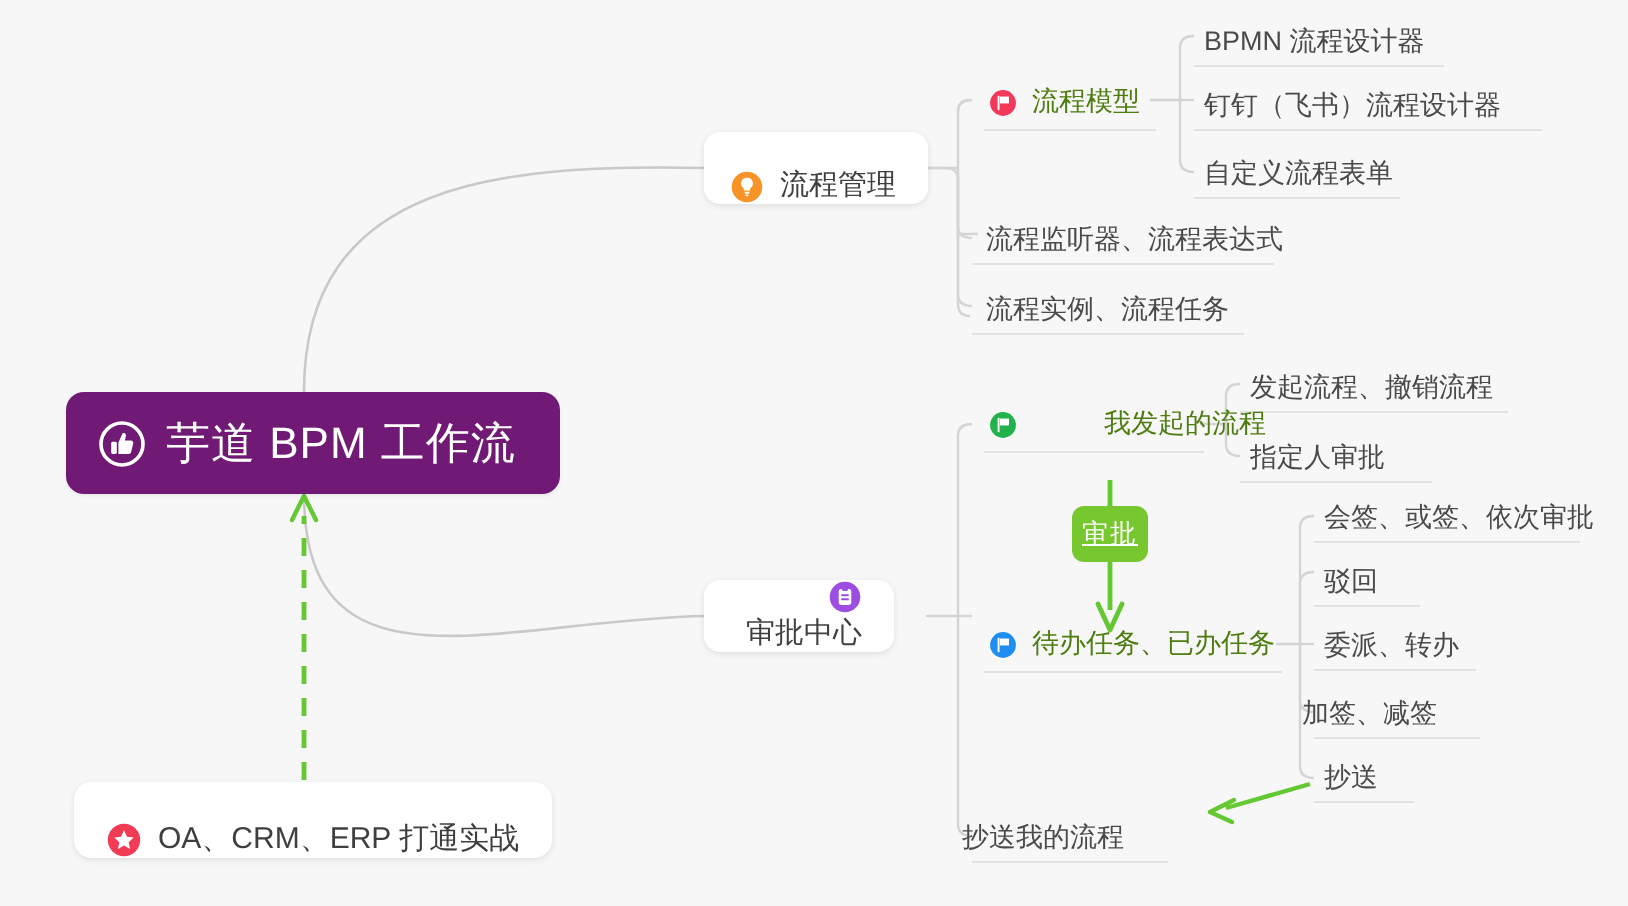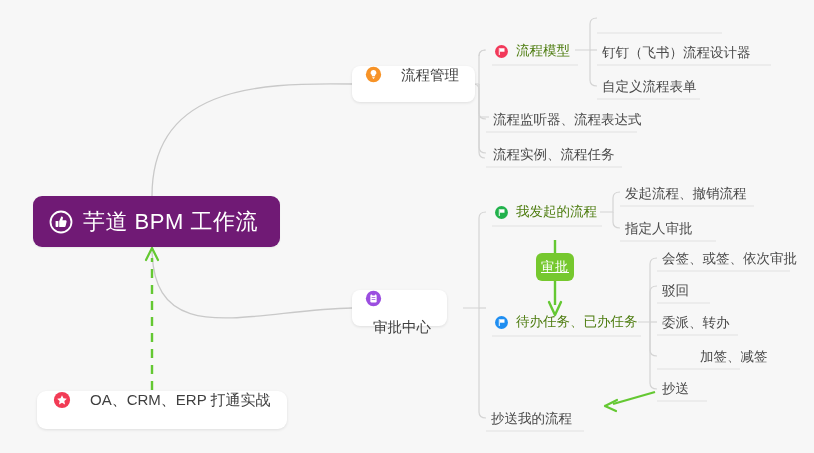--- a/index.html
+++ b/index.html
@@ -28,26 +28,25 @@
     color:#ffffff;font-size:22px;letter-spacing:.5px;
     margin-left:10px;white-space:nowrap;
   }
 
   
   .branch-node{
     position:absolute;
     background:#ffffff;
     border-radius:8px;
     height:36px;
-    display:flex;align-items:flex-start;
+    display:flex;align-items:flex-end;
     padding:0 16px 0 13px;
     box-sizing:border-box;
     box-shadow:0 1px 3px rgba(0,0,0,0.10);
     white-space:nowrap;
-    gap:11px;
   }
   .branch-label{font-size:14.5px;color:#3f3f3f;margin-left:8px;}
 
   
   .sub-node{
     position:absolute;
     display:flex;align-items:center;
     height:26px;
     white-space:nowrap;
     padding:0 4px 0 2px;
@@ -180,40 +179,41 @@
     <span class="ico">
       <svg width="15" height="15" viewBox="0 0 20 20">
         <circle cx="10" cy="10" r="8.6" fill="#f2395a"></circle>
         <rect x="6.4" y="5.2" width="1.3" height="9.6" rx="0.5" fill="#ffffff"></rect>
         <path d="M8 5.7 L14 5.7 L14 10.3 L8 10.3 Z" fill="#ffffff"></path>
       </svg>
     </span>
     <span class="sub-label">流程模型</span>
   </div>
 
+  <div class="leaf-node" style="left:598px;top:8px;">BPMN 流程设计器</div>
   <div class="leaf-node" style="left:598px;top:40px;">钉钉（飞书）流程设计器</div>
   <div class="leaf-node" style="left:598px;top:74px;">自定义流程表单</div>
 
   <div class="leaf-node" style="left:489px;top:107px;">流程监听器、流程表达式</div>
   <div class="leaf-node" style="left:489px;top:142px;">流程实例、流程任务</div>
 
   <div class="branch-node" style="left:352px;top:290px;flex-direction:column;">
     <span class="ico">
       <svg width="17" height="17" viewBox="0 0 20 20">
         <circle cx="10" cy="10" r="9" fill="#9b4ee0"></circle>
         <rect x="6.3" y="5.3" width="7.4" height="9.4" rx="1.4" fill="#ffffff"></rect>
         <rect x="8.2" y="4.2" width="3.6" height="2.2" rx="0.9" fill="#9b4ee0"></rect>
         <rect x="7.7" y="8.4" width="4.6" height="1.1" rx="0.5" fill="#9b4ee0"></rect>
         <rect x="7.7" y="10.8" width="4.6" height="1.1" rx="0.5" fill="#9b4ee0"></rect>
       </svg>
     </span>
     <span class="branch-label">审批中心</span>
   </div>
 
-  <div class="sub-node" style="left:492px;top:199px;">
+  <div class="sub-node" style="left:492px;top:199px;gap:36px;">
     <span class="ico">
       <svg width="15" height="15" viewBox="0 0 20 20">
         <circle cx="10" cy="10" r="8.6" fill="#22b24c"></circle>
         <rect x="6.4" y="5.2" width="1.3" height="9.6" rx="0.5" fill="#ffffff"></rect>
         <path d="M8 5.7 L14 5.7 L14 10.3 L8 10.3 Z" fill="#ffffff"></path>
       </svg>
     </span>
     <span class="sub-label">我发起的流程</span>
   </div>
 
@@ -229,24 +229,24 @@
         <rect x="6.4" y="5.2" width="1.3" height="9.6" rx="0.5" fill="#ffffff"></rect>
         <path d="M8 5.7 L14 5.7 L14 10.3 L8 10.3 Z" fill="#ffffff"></path>
       </svg>
     </span>
     <span class="sub-label">待办任务、已办任务</span>
   </div>
 
   <div class="leaf-node" style="left:658px;top:246px;">会签、或签、依次审批</div>
   <div class="leaf-node" style="left:658px;top:278px;">驳回</div>
   <div class="leaf-node" style="left:658px;top:310px;">委派、转办</div>
-  <div class="leaf-node" style="left:696px;top:344px;">加签、减签</div>
+  <div class="leaf-node" style="left:647px;top:344px;">加签、减签</div>
   <div class="leaf-node" style="left:658px;top:376px;">抄送</div>
 
-  <div class="leaf-node" style="left:487px;top:406px;">抄送我的流程</div>
+  <div class="leaf-node" style="left:477px;top:406px;">抄送我的流程</div>
 
   <div class="branch-node" style="left:37px;top:391px;height:38px;border-radius:9px;padding-left:16px;">
     <span class="ico">
       <svg width="18" height="18" viewBox="0 0 20 20">
         <circle cx="10" cy="10" r="9" fill="#f23b55"></circle>
         <path d="M10 4.6 L11.65 8.15 L15.4 8.6 L12.6 11.2 L13.35 15 L10 13.1 L6.65 15 L7.4 11.2 L4.6 8.6 L8.35 8.15 Z" fill="#ffffff"></path>
       </svg>
     </span>
     <span class="branch-label" style="font-size:15px;">OA、CRM、ERP 打通实战</span>
   </div>

